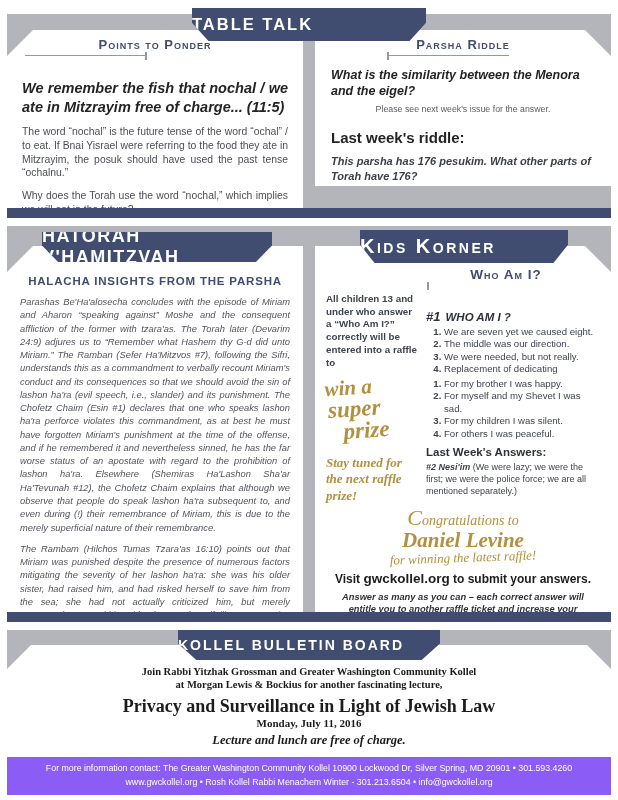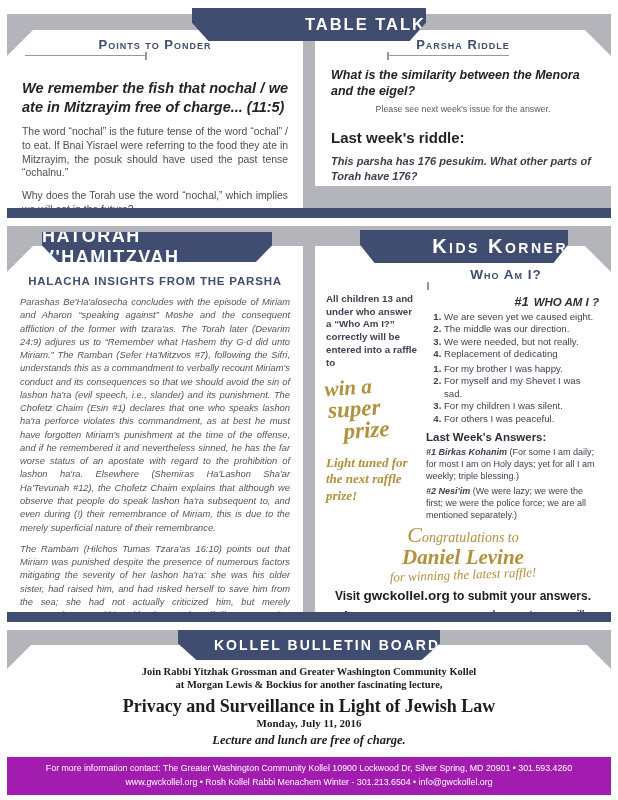--- a/index.html
+++ b/index.html
@@ -8,21 +8,21 @@
     font-family:"Liberation Sans", sans-serif; overflow:hidden; color:#3c3f4a;
   }
   .band { position:absolute; left:7px; width:604px; background:#b3b5bb; }
   .band-1 { top:14px;  height:204px; }
   .band-2 { top:226px; height:396px; }
   .band-3 { top:630px; height:123px; }
   .navy-bar { position:absolute; left:0; right:0; bottom:0; height:10px; background:#404d70; }
 
   .banner {
     position:absolute; background:#404d70; color:#fff; font-weight:bold;
-    display:flex; align-items:center; justify-content:flex-end;
+    display:flex; align-items:center; justify-content:flex-start;
     letter-spacing:2px; z-index:5;
     clip-path: polygon(0 0, 100% 0, 100% 45%, 93% 100%, 7% 100%, 0 45%);
   }
   .banner-tabletalk { top:8px;  left:50%; transform:translateX(-50%); width:234px; height:33px; font-size:16.5px; }
   .banner-hatorah   { top:232px; left:42px;  width:230px; height:30px; font-size:18px; letter-spacing:1.5px; }
   .banner-kids      { top:230px; left:360px; width:208px; height:33px; font-size:20px;
                       font-variant:small-caps; letter-spacing:2.5px; }
   .banner-bulletin  { top:630px; left:50%; transform:translateX(-50%); width:262px; height:30px; font-size:14px; }
 
   .panel { position:absolute; background:#fff; z-index:2; }
@@ -79,21 +79,21 @@
   .kk-left { width:94px; padding-left:11px; flex:none; }
   .kk-intro { font-size:9.8px; line-height:1.3; color:#3f4350; font-weight:bold; margin-top:4px; }
   .prize-script { font-family:"Liberation Serif", serif; font-style:italic; font-weight:bold;
                   color:#b2903e; transform:rotate(-4deg); margin-top:8px; line-height:0.95; }
   .prize-l1 { font-size:21px; }
   .prize-l2 { font-size:23px; margin-left:2px; }
   .prize-l3 { font-size:23px; margin-left:16px; }
   .stay-tuned { margin-top:14px; font-family:"Liberation Serif", serif; font-style:italic; font-weight:bold;
                 color:#b2903e; font-size:13px; line-height:1.25; }
   .kk-right { flex:1; padding:0 12px 0 6px; }
-  .q-title { font-size:11.5px; font-weight:bold; font-style:italic; color:#2e313c; margin-top:5px;text-align:right; }
+  .q-title { font-size:11.5px; font-weight:bold; font-style:italic; color:#2e313c; margin-top:20px; }
   .q-title .qnum { font-size:13px; margin-right:5px; }
   ol.q-list { margin:2px 0 0 0; padding-left:18px; font-size:9.6px; line-height:1.3; color:#3f4350; }
   ol.q-list li::marker { font-weight:bold; }
   .lw-answers { font-size:11.5px; font-weight:bold; color:#2e313c; margin-top:6px; }
   .lw-ans { font-size:9px; line-height:1.3; color:#3f4350; margin-top:4px; }
   .lw-ans .ans-name { font-weight:bold; font-style:italic; }
   .congrats { text-align:center; margin-top:2px; font-family:"Liberation Serif", serif;
               font-style:italic; color:#b2903e; line-height:1.05; }
   .congrats-l1 { font-size:14px; }
   .congrats-l1::first-letter { font-size:22px; }
@@ -105,21 +105,21 @@
                  font-style:italic; color:#2e313c; line-height:1.35; }
 
   .bb-body { margin-top:20px; text-align:center; font-family:"Liberation Serif", serif; color:#1c1c1c; }
   .bb-line { font-size:10.5px; line-height:1.25; font-weight:bold; }
   .bb-title { font-size:18px; margin-top:5px; font-weight:bold; }
   .bb-date { font-size:11px; margin-top:0; font-weight:bold; }
   .bb-free { font-size:12.5px; margin-top:4px; font-style:italic; font-weight:bold; }
   .bb-addr-row { display:flex; gap:48px; justify-content:center; margin-top:5px;
                  font-size:11px; font-weight:bold; }
 
-  .footer-bar { position:absolute; top:757px; left:7px; width:604px; height:38px; background:#a21caf;
+  .footer-bar { position:absolute; top:757px; left:7px; width:604px; height:38px; background:#8b5cf6;
                 color:#fff; display:flex; flex-direction:column; align-items:center; justify-content:center;
                 font-size:8.8px; line-height:1.55; text-align:center; }
 </style>
 </head>
 <body>
 
 <div class="page">
 
   <div class="band band-1">
     <div class="navy-bar"></div>
@@ -182,44 +182,40 @@
     <div class="kk-header">Who Am I?</div>
     <div class="kk-rule"></div>
     <div class="kk-main">
       <div class="kk-left">
         <div class="kk-intro">All children 13 and under who answer a “Who Am I?” correctly will be entered into a raffle to</div>
         <div class="prize-script">
           <div class="prize-l1">win a</div>
           <div class="prize-l2">super</div>
           <div class="prize-l3">prize</div>
         </div>
-        <div class="stay-tuned">Light tuned for the next raffle prize!</div>
+        <div class="stay-tuned">Stay tuned for the next raffle prize!</div>
       </div>
       <div class="kk-right">
         <div class="q-title">
           <span class="qnum">#1</span><span>WHO AM I ?</span>
         </div>
         <ol class="q-list">
           <li>We are seven yet we caused eight.</li>
           <li>The middle was our direction.</li>
           <li>We were needed, but not really.</li>
           <li>Replacement of dedicating</li>
         </ol>
         <ol class="q-list">
           <li>For my brother I was happy.</li>
           <li>For myself and my Shevet I was sad.</li>
           <li>For my children I was silent.</li>
           <li>For others I was peaceful.</li>
         </ol>
         <div class="lw-answers">Last Week's Answers:</div>
         <div class="lw-ans">
-          <span class="ans-name">#1</span>
-          <span class="ans-name">Birkas Kohanim</span><span> (For some I am daily; for most I am on Holy days; yet for all I am weekly; triple blessing.)</span>
-        </div>
-        <div class="lw-ans">
           <span class="ans-name">#2</span>
           <span class="ans-name">Nesi'im</span><span> (We were lazy; we were the first; we were the police force; we are all mentioned separately.)</span>
         </div>
       </div>
     </div>
     <div class="congrats">
       <div class="congrats-l1">Congratulations to</div>
       <div class="congrats-name">Daniel Levine</div>
       <div class="congrats-l2">for winning the latest raffle!</div>
     </div>

